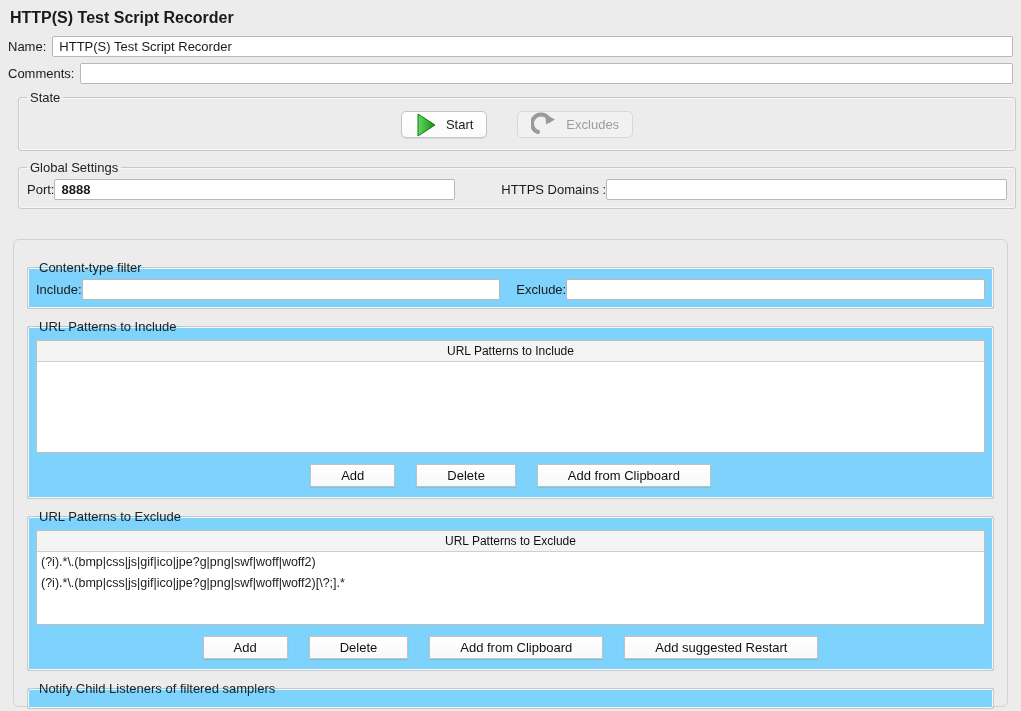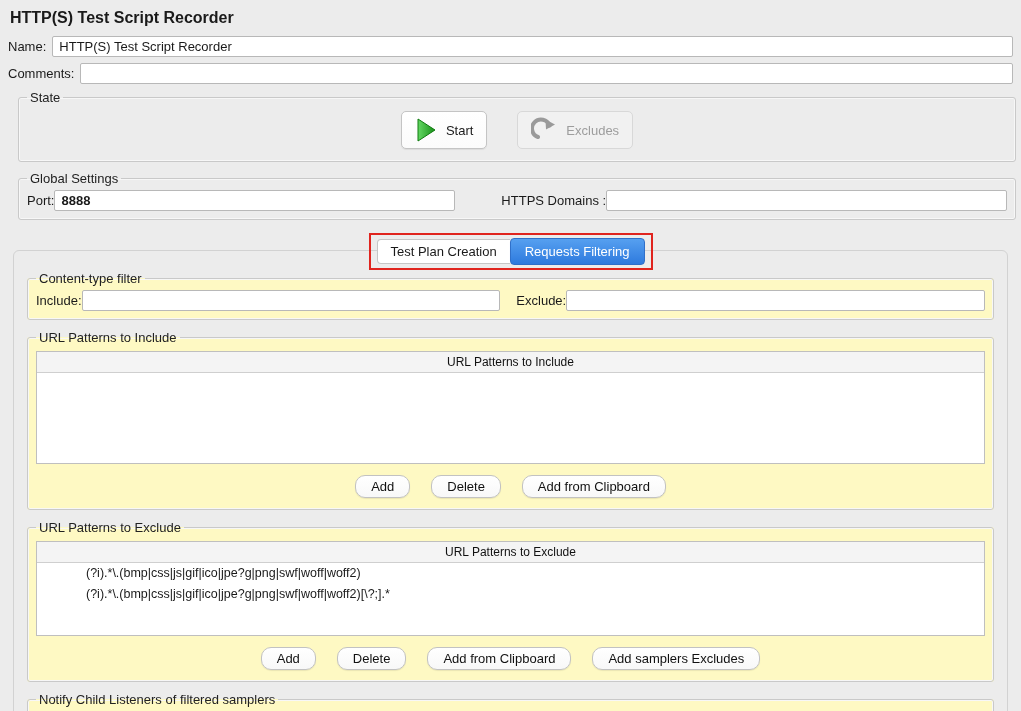--- a/index.html
+++ b/index.html
@@ -23,21 +23,21 @@
   fieldset {
     border:1px solid #c9c9c9; border-radius:3px;
     box-shadow:inset 0 0 0 1px #f7f7f7;
     margin:0 5px 9px 18px; padding:4px 8px 8px 8px;
   }
   fieldset legend { padding:0 3px; font-size:13px; color:#222; }
 
   
   .state-buttons { display:flex; justify-content:center; gap:30px; padding:2px 0 4px 0; }
   .state-btn {
-    display:flex; align-items:center; gap:9px; height:38px; min-width:66px;
+    display:flex; align-items:center; gap:9px; height:27px; min-width:66px;
     padding:6px 13px; border:1px solid #c4c4c4; border-radius:5px;
     background:linear-gradient(#ffffff,#fbfbfb);
     box-shadow:0 1px 1px rgba(0,0,0,0.07); font-size:13px; cursor:pointer;
   }
   .state-btn.disabled {
     background:#f1f1f1; color:#9d9d9d; border-color:#d8d8d8; box-shadow:none; cursor:default;
   }
 
   
   .gs-row { display:flex; align-items:center; }
@@ -59,42 +59,42 @@
   .seg {
     padding:4px 13px; font-size:13px; border:1px solid #c6c6c6; background:#fff;
     cursor:pointer; white-space:nowrap;
   }
   .seg.first { border-radius:4px 0 0 4px; border-right:none; }
   .seg.active {
     background:linear-gradient(#56a0f0,#2e7ade); color:#fff;
     border:1px solid #2e6fc9; border-radius:4px; margin:-1px 0; padding:5px 14px;
   }
 
-  fieldset.inner { margin:0 6px 10px 6px; background:#fef9c3; }
+  fieldset.inner { margin:0 6px 10px 6px; background:#7dd3fc; }
 
   
   .ct-row { display:flex; align-items:center; }
   .ct-include { width:390px; flex:none; }
   .ct-gap { width:16px; }
 
   
   .pattern-table { background:#fff; border:1px solid #bfbfbf; margin-top:2px; }
   .pattern-header {
     background:#f4f4f4; border-bottom:1px solid #cfcfcf; text-align:center;
     font-size:12px; padding:3px 0; color:#111;
   }
-  .pattern-body { font-size:12.5px;padding-left:45px; }
+  .pattern-body { font-size:12.5px; }
   .pattern-body .p-row { padding:2px 4px; line-height:17px; white-space:pre; }
   .include-body { height:90px; }
   .exclude-body { height:72px; }
 
   .btn-row { display:flex; justify-content:center; gap:21px; margin:11px 0 3px 0; }
   .btn {
     background:linear-gradient(#ffffff,#f8f8f8); border:1px solid #c2c2c2;
-    border-radius:10px; padding:3px 15px; font-size:13px; cursor:pointer;
+    border-radius:0; padding:3px 30px; font-size:13px; cursor:pointer;
     box-shadow:0 1px 1px rgba(0,0,0,0.08); color:#111;
   }
   .icon { display:inline-flex; align-items:center; justify-content:center; }
 </style>
 </head>
 <body>
 
 <div class="page-title">HTTP(S) Test Script Recorder</div>
 
 <div class="field-row">
@@ -141,26 +141,20 @@
   <div class="gs-row">
     <label>Port:</label>
     <input type="text" class="gs-port" value="8888" style="">
     <span class="gs-spacer"></span>
     <label>HTTPS Domains :</label>
     <input type="text" value="" style="">
   </div>
 </fieldset>
 
 <div class="tab-wrap">
-  <div class="seg-annotation">
-    <div class="seg-control">
-      <div class="seg first">Test Plan Creation</div>
-      <div class="seg active">Requests Filtering</div>
-    </div>
-  </div>
 
   <div class="tab-panel">
 
     <fieldset class="inner">
       <legend>Content-type filter</legend>
       <div class="ct-row">
         <label>Include:</label>
         <input type="text" class="ct-include" value="" style="">
         <span class="ct-gap"></span>
         <label>Exclude:</label>
@@ -187,21 +181,21 @@
         <div class="pattern-header">URL Patterns to Exclude</div>
         <div class="pattern-body exclude-body">
           <div class="p-row">(?i).*\.(bmp|css|js|gif|ico|jpe?g|png|swf|woff|woff2)</div>
           <div class="p-row">(?i).*\.(bmp|css|js|gif|ico|jpe?g|png|swf|woff|woff2)[\?;].*</div>
         </div>
       </div>
       <div class="btn-row">
         <button class="btn">Add</button>
         <button class="btn">Delete</button>
         <button class="btn">Add from Clipboard</button>
-        <button class="btn">Add samplers Excludes</button>
+        <button class="btn">Add suggested Restart</button>
       </div>
     </fieldset>
 
     <fieldset class="inner">
       <legend>Notify Child Listeners of filtered samplers</legend>
 
     </fieldset>
 
   </div>
 </div>

